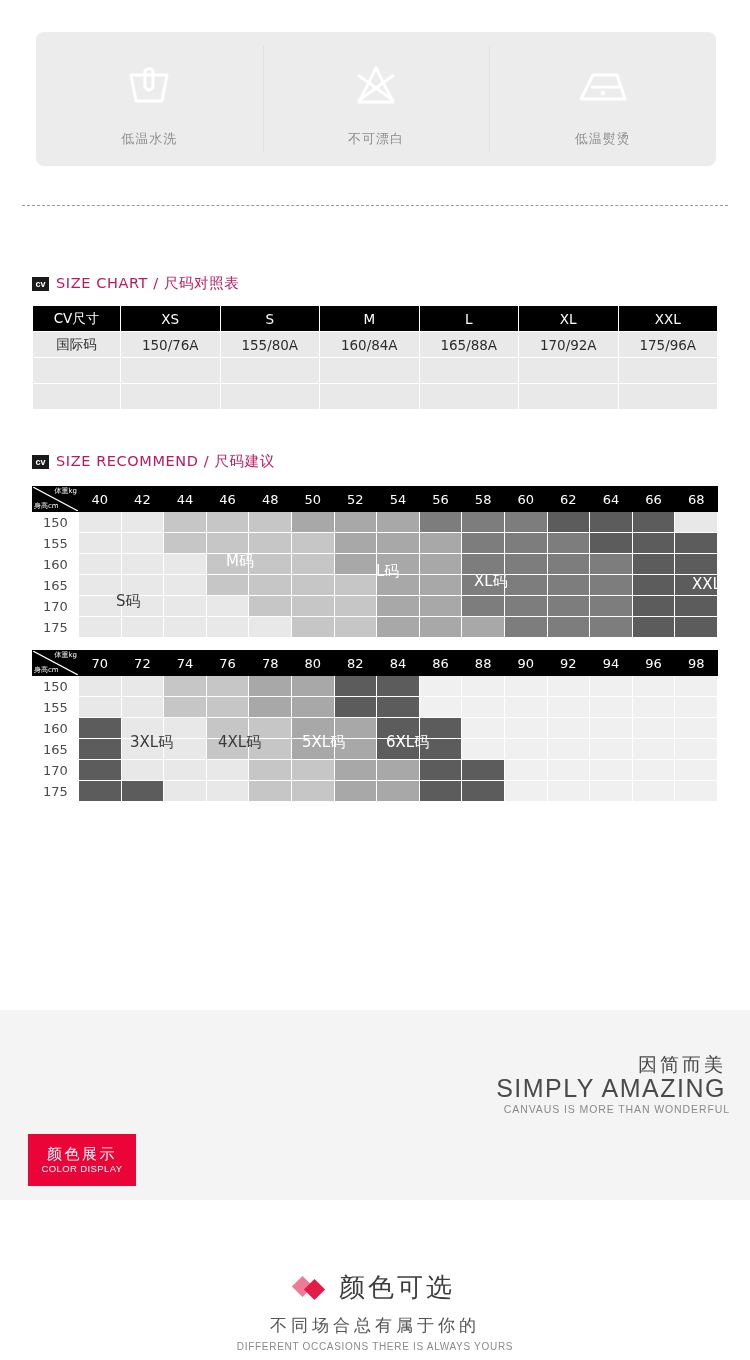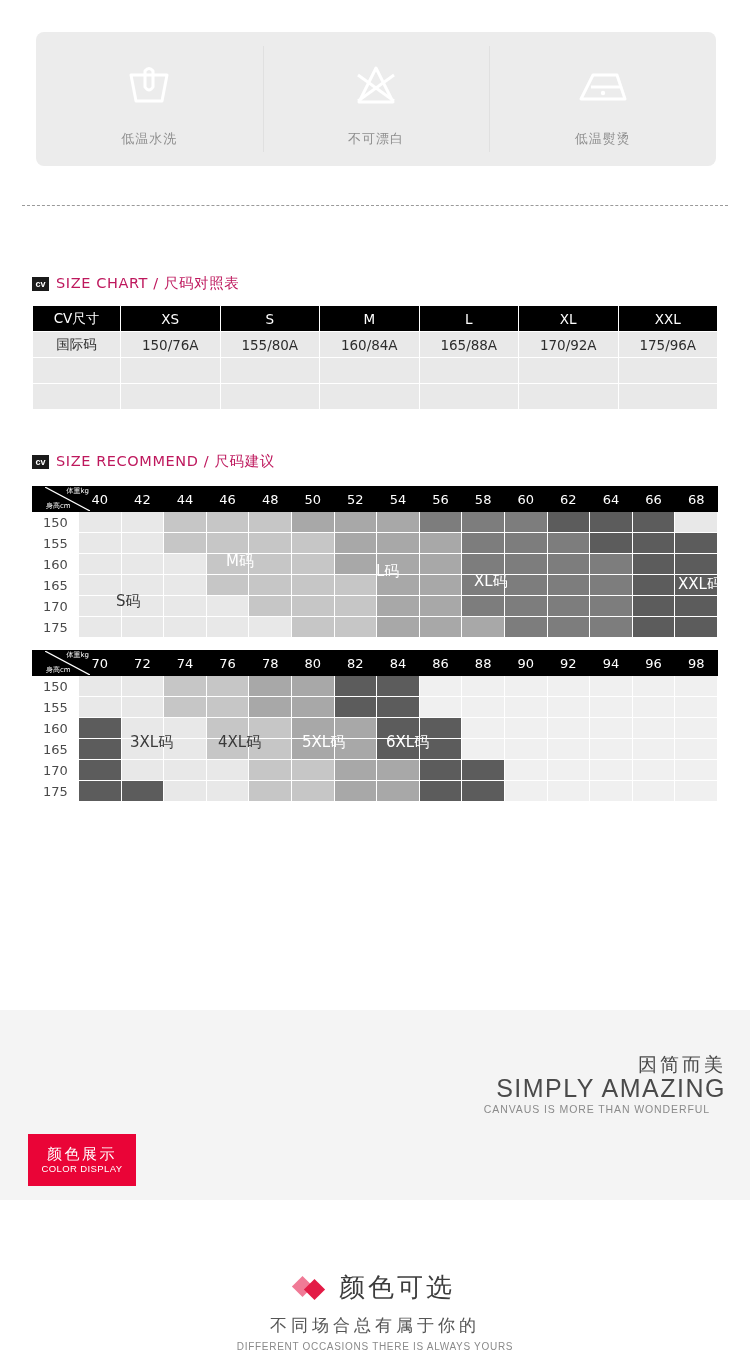--- a/index.html
+++ b/index.html
@@ -74,21 +74,21 @@
   .rec-grid tr.hdr td{
     background:#000000;color:#ffffff;font-size:13px;height:24px;
     border:1px solid #000000;
   }
   .rec-grid td.corner{
     background:#000000;position:relative;padding:0;border:1px solid #000;
   }
   .rec-grid td.rowlab{
     background:#ffffff;color:#4a4a4a;font-size:13px;border:1px solid #ffffff;
   }
-  .corner-box{position:relative;width:100%;height:24px;overflow:hidden;margin-left:12px;}
+  .corner-box{position:relative;width:100%;height:24px;overflow:hidden;}
   .corner-box .diag{
     position:absolute;left:0;top:0;width:100%;height:100%;
   }
   .corner-box .t1{
     position:absolute;right:1px;top:0px;font-size:7px;color:#fff;
     line-height:9px;font-family:"DejaVu Sans",sans-serif;
   }
   .corner-box .t2{
     position:absolute;left:1px;bottom:0px;font-size:7px;color:#fff;
     line-height:9px;font-family:"DejaVu Sans",sans-serif;
@@ -110,21 +110,21 @@
   }
   .brand-cn{
     position:absolute;right:24px;top:1052px;font-size:19px;color:#4a4a4a;
     letter-spacing:3px;font-family:"DejaVu Sans",sans-serif;
   }
   .brand-en{
     position:absolute;right:24px;top:1074px;font-size:25px;color:#4a4a4a;
     letter-spacing:1.5px;font-family:"Liberation Sans",sans-serif;font-weight:300;
   }
   .brand-sub{
-    position:absolute;right:40px;top:1103px;font-size:10.5px;color:#8a8a8a;
+    position:absolute;right:20px;top:1103px;font-size:10.5px;color:#8a8a8a;
     letter-spacing:.9px;font-family:"Liberation Sans",sans-serif;margin-left:16px;
   }
   .color-badge{
     position:absolute;left:28px;top:1134px;width:108px;height:52px;
     background:#ea0437;display:flex;flex-direction:column;
     align-items:center;justify-content:center;
   }
   .color-badge .cb-cn{
     font-size:15px;color:#ffffff;letter-spacing:2.5px;line-height:18px;
     font-family:"DejaVu Sans",sans-serif;
@@ -542,21 +542,21 @@
         <td style="background: rgb(240, 240, 240);"></td>
       </tr>
     </tbody>
 </table>
 
 <div class="grid-wrap" id="tag-layer">
     <span class="size-tag dark" style="left: 116px; top: 592px;">S码</span>
     <span class="size-tag" style="left: 226px; top: 552px;">M码</span>
     <span class="size-tag" style="left: 376px; top: 562px;">L码</span>
     <span class="size-tag" style="left: 474px; top: 572px;">XL码</span>
-    <span class="size-tag" style="left: 678px; top: 575px;">XXL码</span>
+    <span class="size-tag" style="left: 692px; top: 575px;">XXL码</span>
     <span class="size-tag dark" style="left: 130px; top: 733px;">3XL码</span>
     <span class="size-tag dark" style="left: 218px; top: 733px;">4XL码</span>
     <span class="size-tag" style="left: 302px; top: 733px;">5XL码</span>
     <span class="size-tag" style="left: 386px; top: 733px;">6XL码</span>
   </div>
 
 <div class="brand-band"></div>
 <div class="brand-cn">因简而美</div>
 <div class="brand-en">SIMPLY AMAZING</div>
 <div class="brand-sub">CANVAUS IS MORE THAN WONDERFUL</div>

